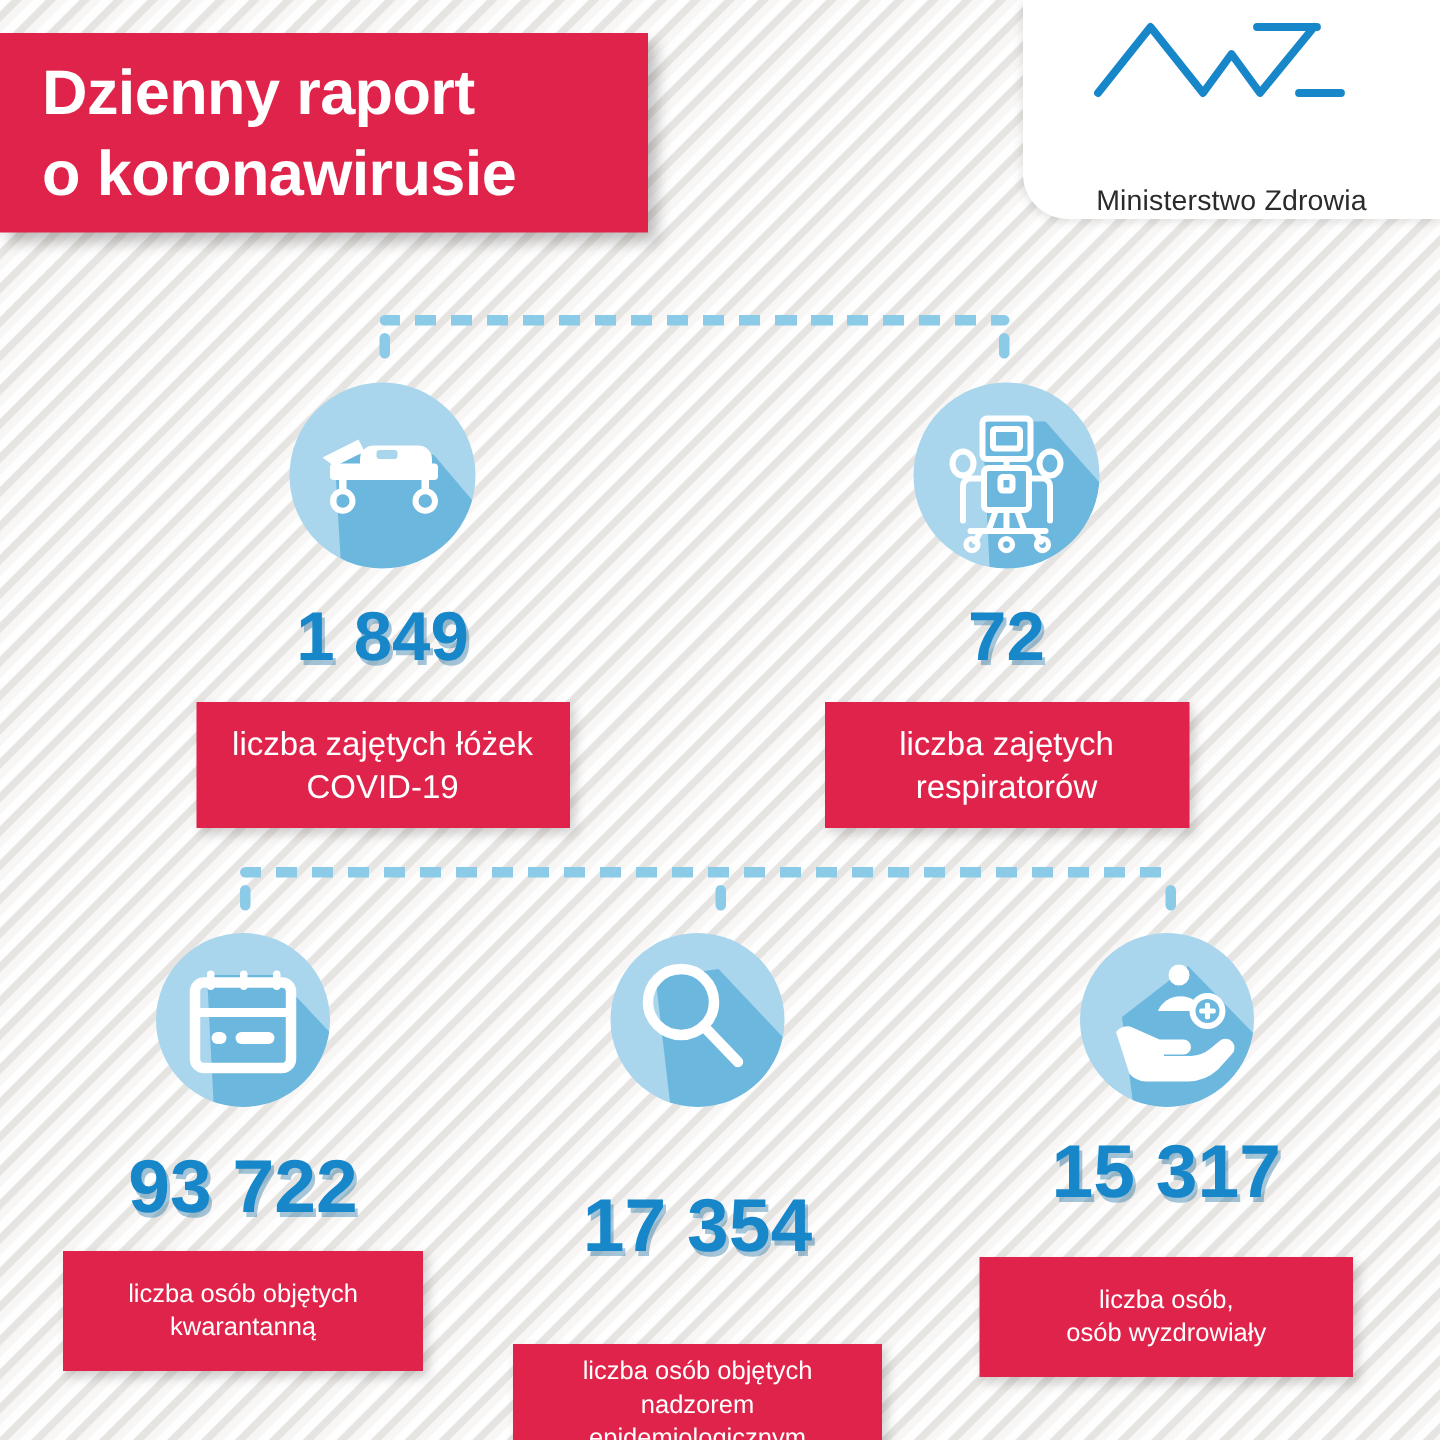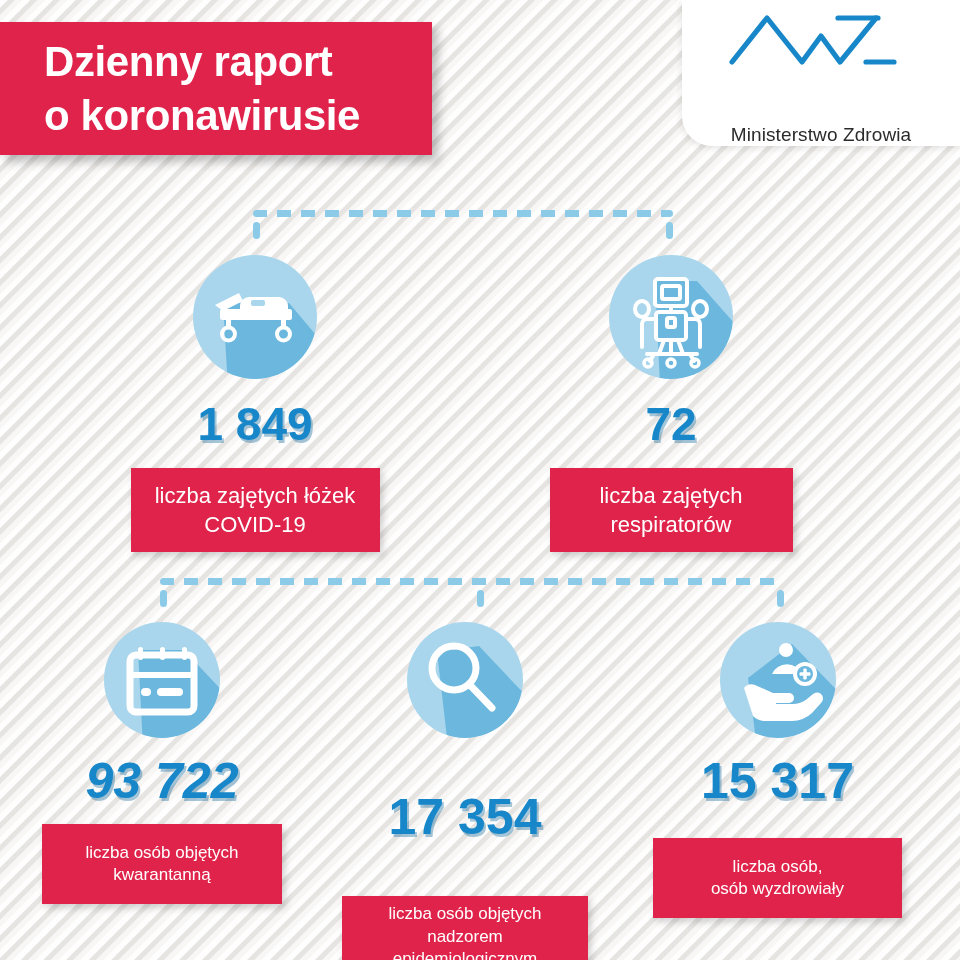--- a/index.html
+++ b/index.html
@@ -35,21 +35,21 @@
   
   .title-banner {
     position: absolute;
     left: 0;
     top: 22px;
     width: 432px;
     height: 133px;
     background: #e0234a;
     box-shadow: 6px 7px 9px rgba(60,55,55,0.30);
     box-sizing: border-box;
-    padding: 12px 18px 12px 44px;
+    padding: 12px 18px 12px 28px;
     display: flex;
     flex-direction: column;
     justify-content: center;
   }
   .title-line {
     color: #ffffff;
     font-size: 42px;
     font-weight: bold;
     line-height: 1.28;
     letter-spacing: -0.4px;
@@ -286,21 +286,21 @@
         <g fill="none" stroke="#ffffff" stroke-width="7" stroke-linejoin="round">
           <rect x="26" y="33" width="64" height="57" rx="6"></rect>
         </g>
         <rect x="26" y="50" width="64" height="6" fill="#ffffff"></rect>
         <g fill="#ffffff">
           <rect x="37" y="66" width="10" height="8" rx="4"></rect>
           <rect x="53" y="66" width="26" height="8" rx="4"></rect>
         </g>
       </svg>
     </div>
-    <div class="stat-number big" style="margin-top:18px;font-style:italic;">93 722</div>
+    <div class="stat-number big" style="margin-top:28px;">93 722</div>
     <div class="label-box" style="margin-top:18px; width:240px; height:80px; flex-direction:column;">
       <span class="label-text">liczba osób objętych</span>
       <span class="label-text">kwarantanną</span>
     </div>
   </div>
 
   <div class="cell row2" style="left:342px; top:622px; width:246px;gap:36px;">
     <div class="icon-circle small">
       <svg width="116" height="116" viewBox="0 0 116 116" aria-hidden="true">
         <defs>

